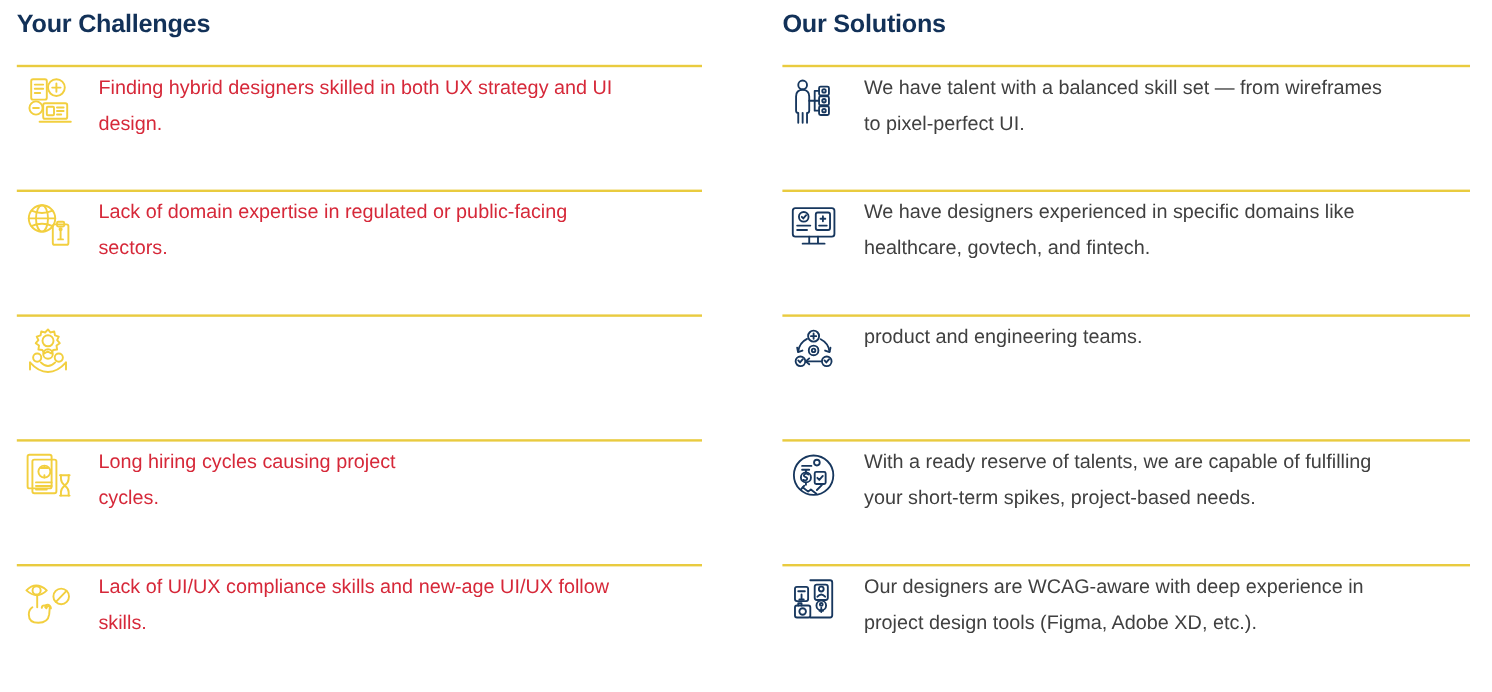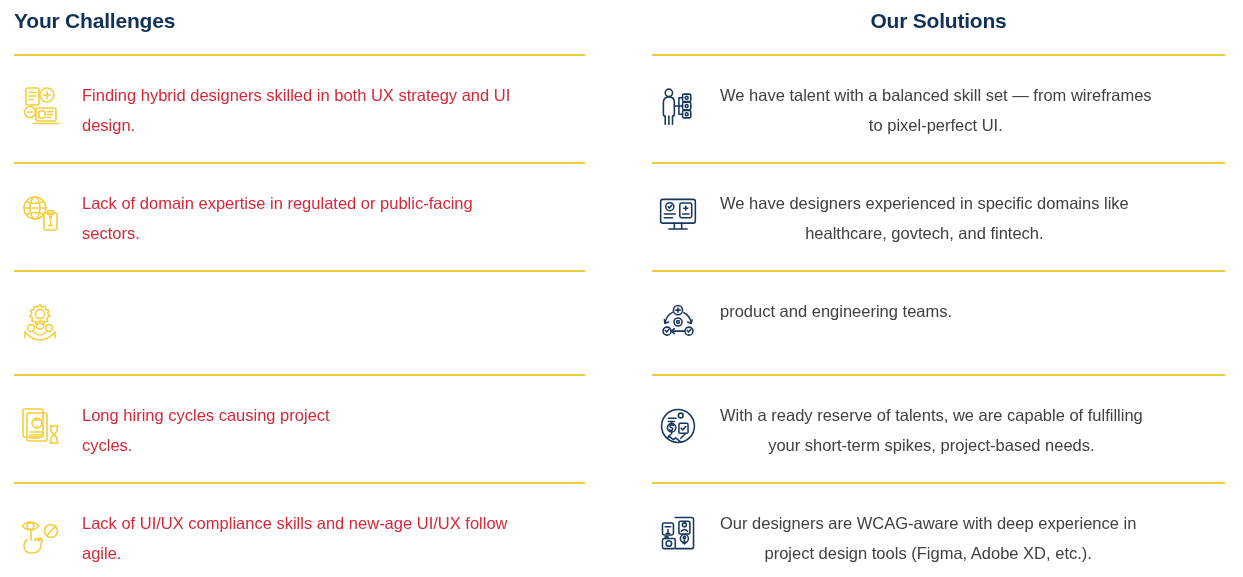--- a/index.html
+++ b/index.html
@@ -30,21 +30,20 @@
   }
   .column-challenges {
     width: 620px;
     padding-left: 14px;
     padding-right: 35px;
   }
   .column-solutions {
     width: 623px;
     padding-left: 32px;
     padding-right: 18px;
-    text-align: center;
   }
 
   .col-header {
     font-size: 21px;
     font-weight: bold;
     color: #123158;
     letter-spacing: -0.2px;
     line-height: 28px;
     padding-top: 7px;
     margin: 0;
@@ -56,21 +55,20 @@
     border-top: 2px solid #e9cb3f;
     width: 100%;
   }
   .header-divider {
     margin-top: 19px;
   }
 
   .row {
     display: flex;
     align-items: flex-start;
-    padding-top: 22px;
     padding-bottom: 22px;
   }
 
   .row-icon {
     flex: 0 0 auto;
     width: 52px;
     height: 52px;
     margin-right: 16px;
     margin-top: 2px;
     display: flex;
@@ -200,21 +198,21 @@
           <circle cx="34" cy="20" r="6.5"></circle>
           <line x1="29.6" y1="24.6" x2="38.4" y2="15.4"></line>
           <path d="M14 20 v9"></path>
           <path d="M10 29 q-3 2 -3 6 q0 7 8 7 q8 0 9 -7 l.5 -6 q.2 -2 -1.8 -2 q-2 0 -2 2"></path>
           <path d="M17.8 29.5 q.2 -2 2 -2 q1.8 0 1.8 2"></path>
           <path d="M21.6 30 q.2 -2 2 -2 q1.8 0 1.8 2"></path>
         </svg>
       </span>
       <div class="row-text">
         <span class="nowrap-break">Lack of UI/UX compliance skills and new-age UI/UX follow</span>
-        <span class="nowrap-break">agile.</span>
+        <span class="nowrap-break">skills.</span>
       </div>
     </div>
 
   </div>
 
   <div class="column column-solutions">
     <h2 class="col-header">Our Solutions</h2>
     <div class="divider header-divider"></div>
 
     <div class="row">

